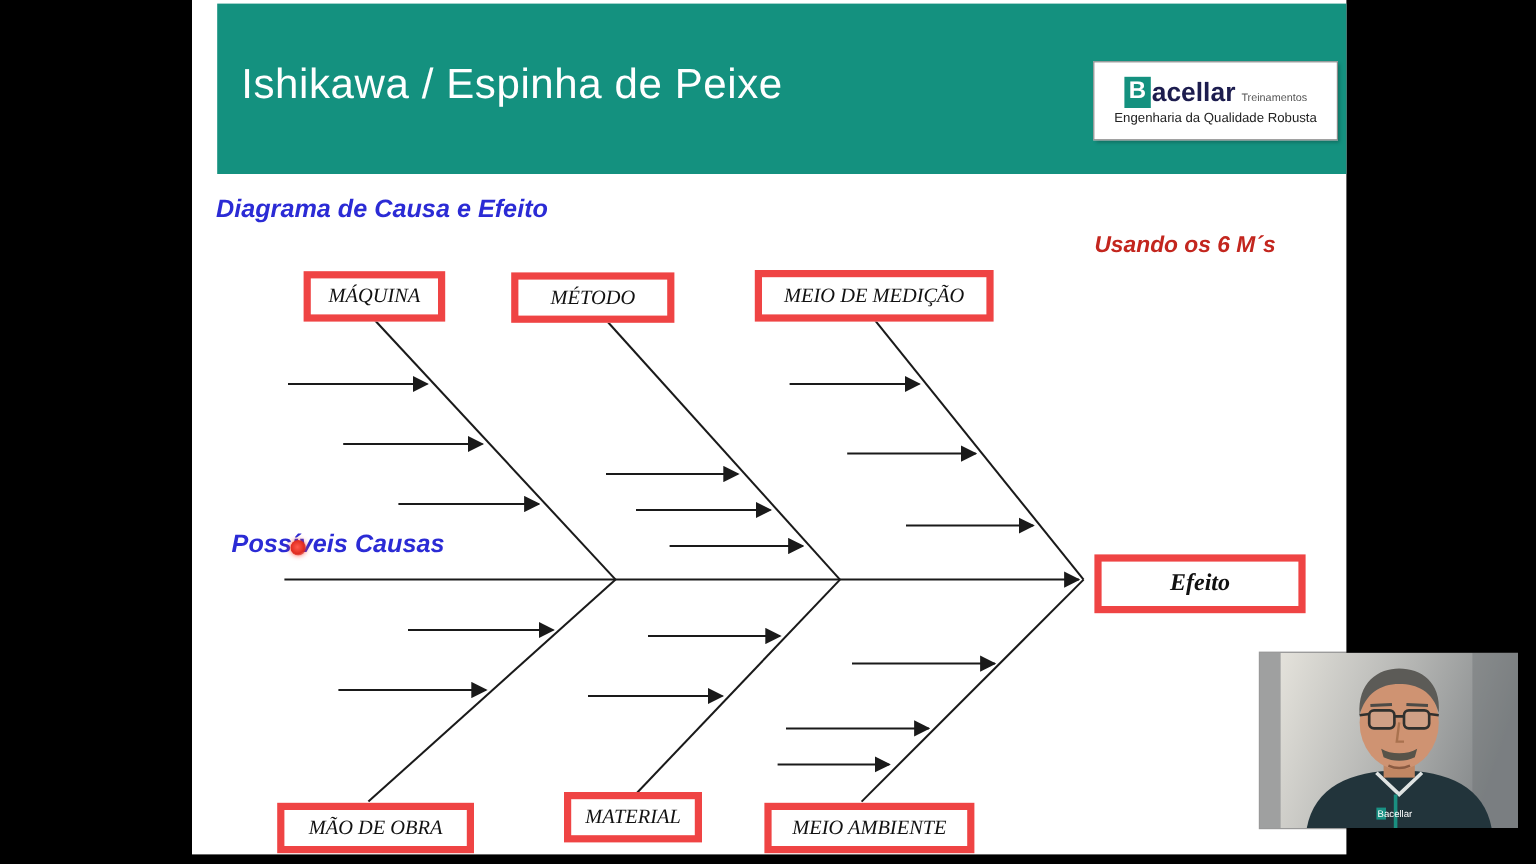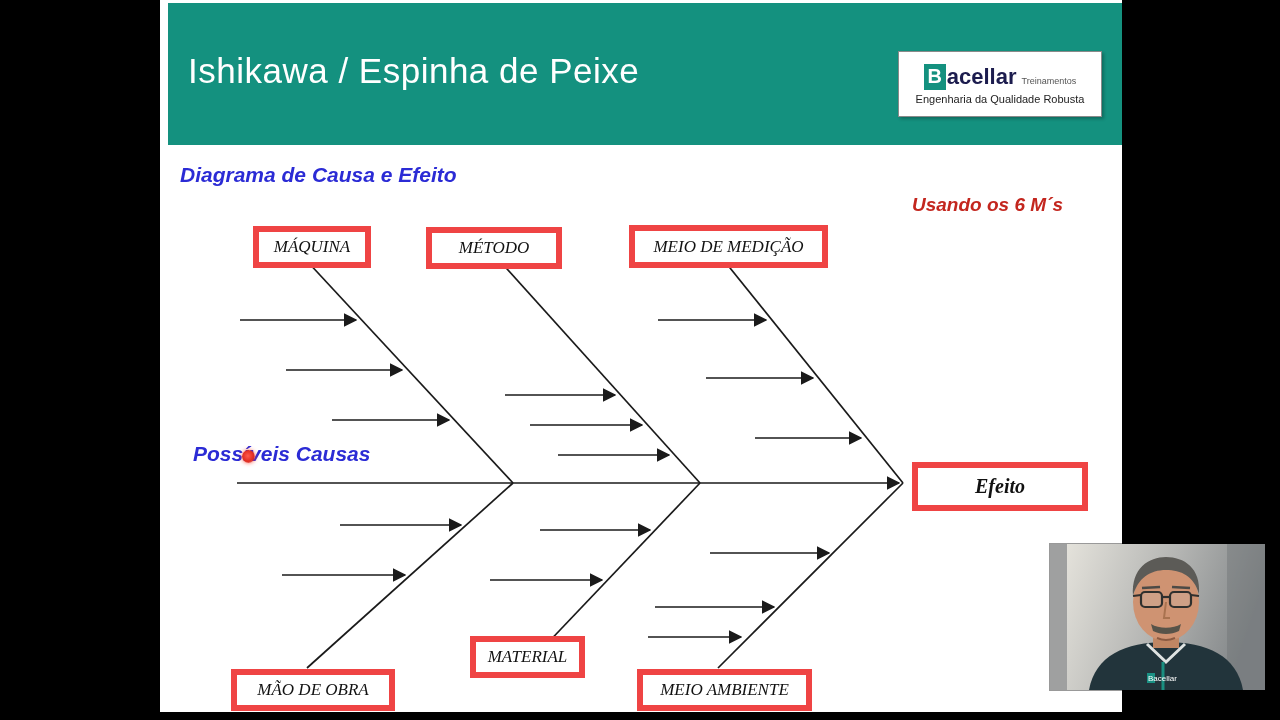--- a/index.html
+++ b/index.html
@@ -5,21 +5,21 @@
   html,body{margin:0;padding:0;}
   body{
     width:1280px;height:720px;background:#000;position:relative;
     font-family:"Liberation Sans",sans-serif;overflow:hidden;
   }
   .slide{
     position:absolute;left:160px;top:0;width:962px;height:712px;
     background:#ffffff;
   }
   .header{
-    position:absolute;left:8px;top:3px;right:0;height:142px;
+    position:absolute;left:21px;top:3px;right:0;height:142px;
     background:#14917F;
   }
   .slide-title{
     position:absolute;left:20px;top:48px;
     color:#ffffff;font-size:35px;font-weight:500;letter-spacing:0.5px;
   }
   .logo-box{
     position:absolute;left:730px;top:48px;width:202px;height:64px;
     background:#ffffff;border:1px solid #8a8a8a;
     box-shadow:2px 2px 3px rgba(0,0,0,0.25);
@@ -55,21 +55,21 @@
   .cat-box{
     position:absolute;background:#ffffff;border:6px solid #ef4444;
     display:flex;align-items:center;justify-content:center;
     font-family:"Liberation Serif",serif;font-style:italic;font-size:17px;color:#111;
     white-space:nowrap;
   }
   .box-maquina{left:93px;top:226px;width:106px;height:30px;}
   .box-metodo{left:266px;top:227px;width:124px;height:30px;}
   .box-medicao{left:469px;top:225px;width:187px;height:31px;}
   .box-maoobra{left:71px;top:669px;width:152px;height:30px;}
-  .box-material{left:310px;top:636px;width:103px;height:30px;}
+  .box-material{left:310px;top:660px;width:103px;height:30px;}
   .box-ambiente{left:477px;top:669px;width:163px;height:30px;}
   .box-efeito{
     left:752px;top:462px;width:164px;height:37px;
     font-weight:bold;font-size:20px;
   }
   .webcam{
     position:absolute;left:1050px;top:544px;width:198px;height:146px;
     background:#9fa0a0;overflow:hidden;box-shadow:0 0 0 1px rgba(0,0,0,0.4);padding-left:17px;
   }
 </style>

